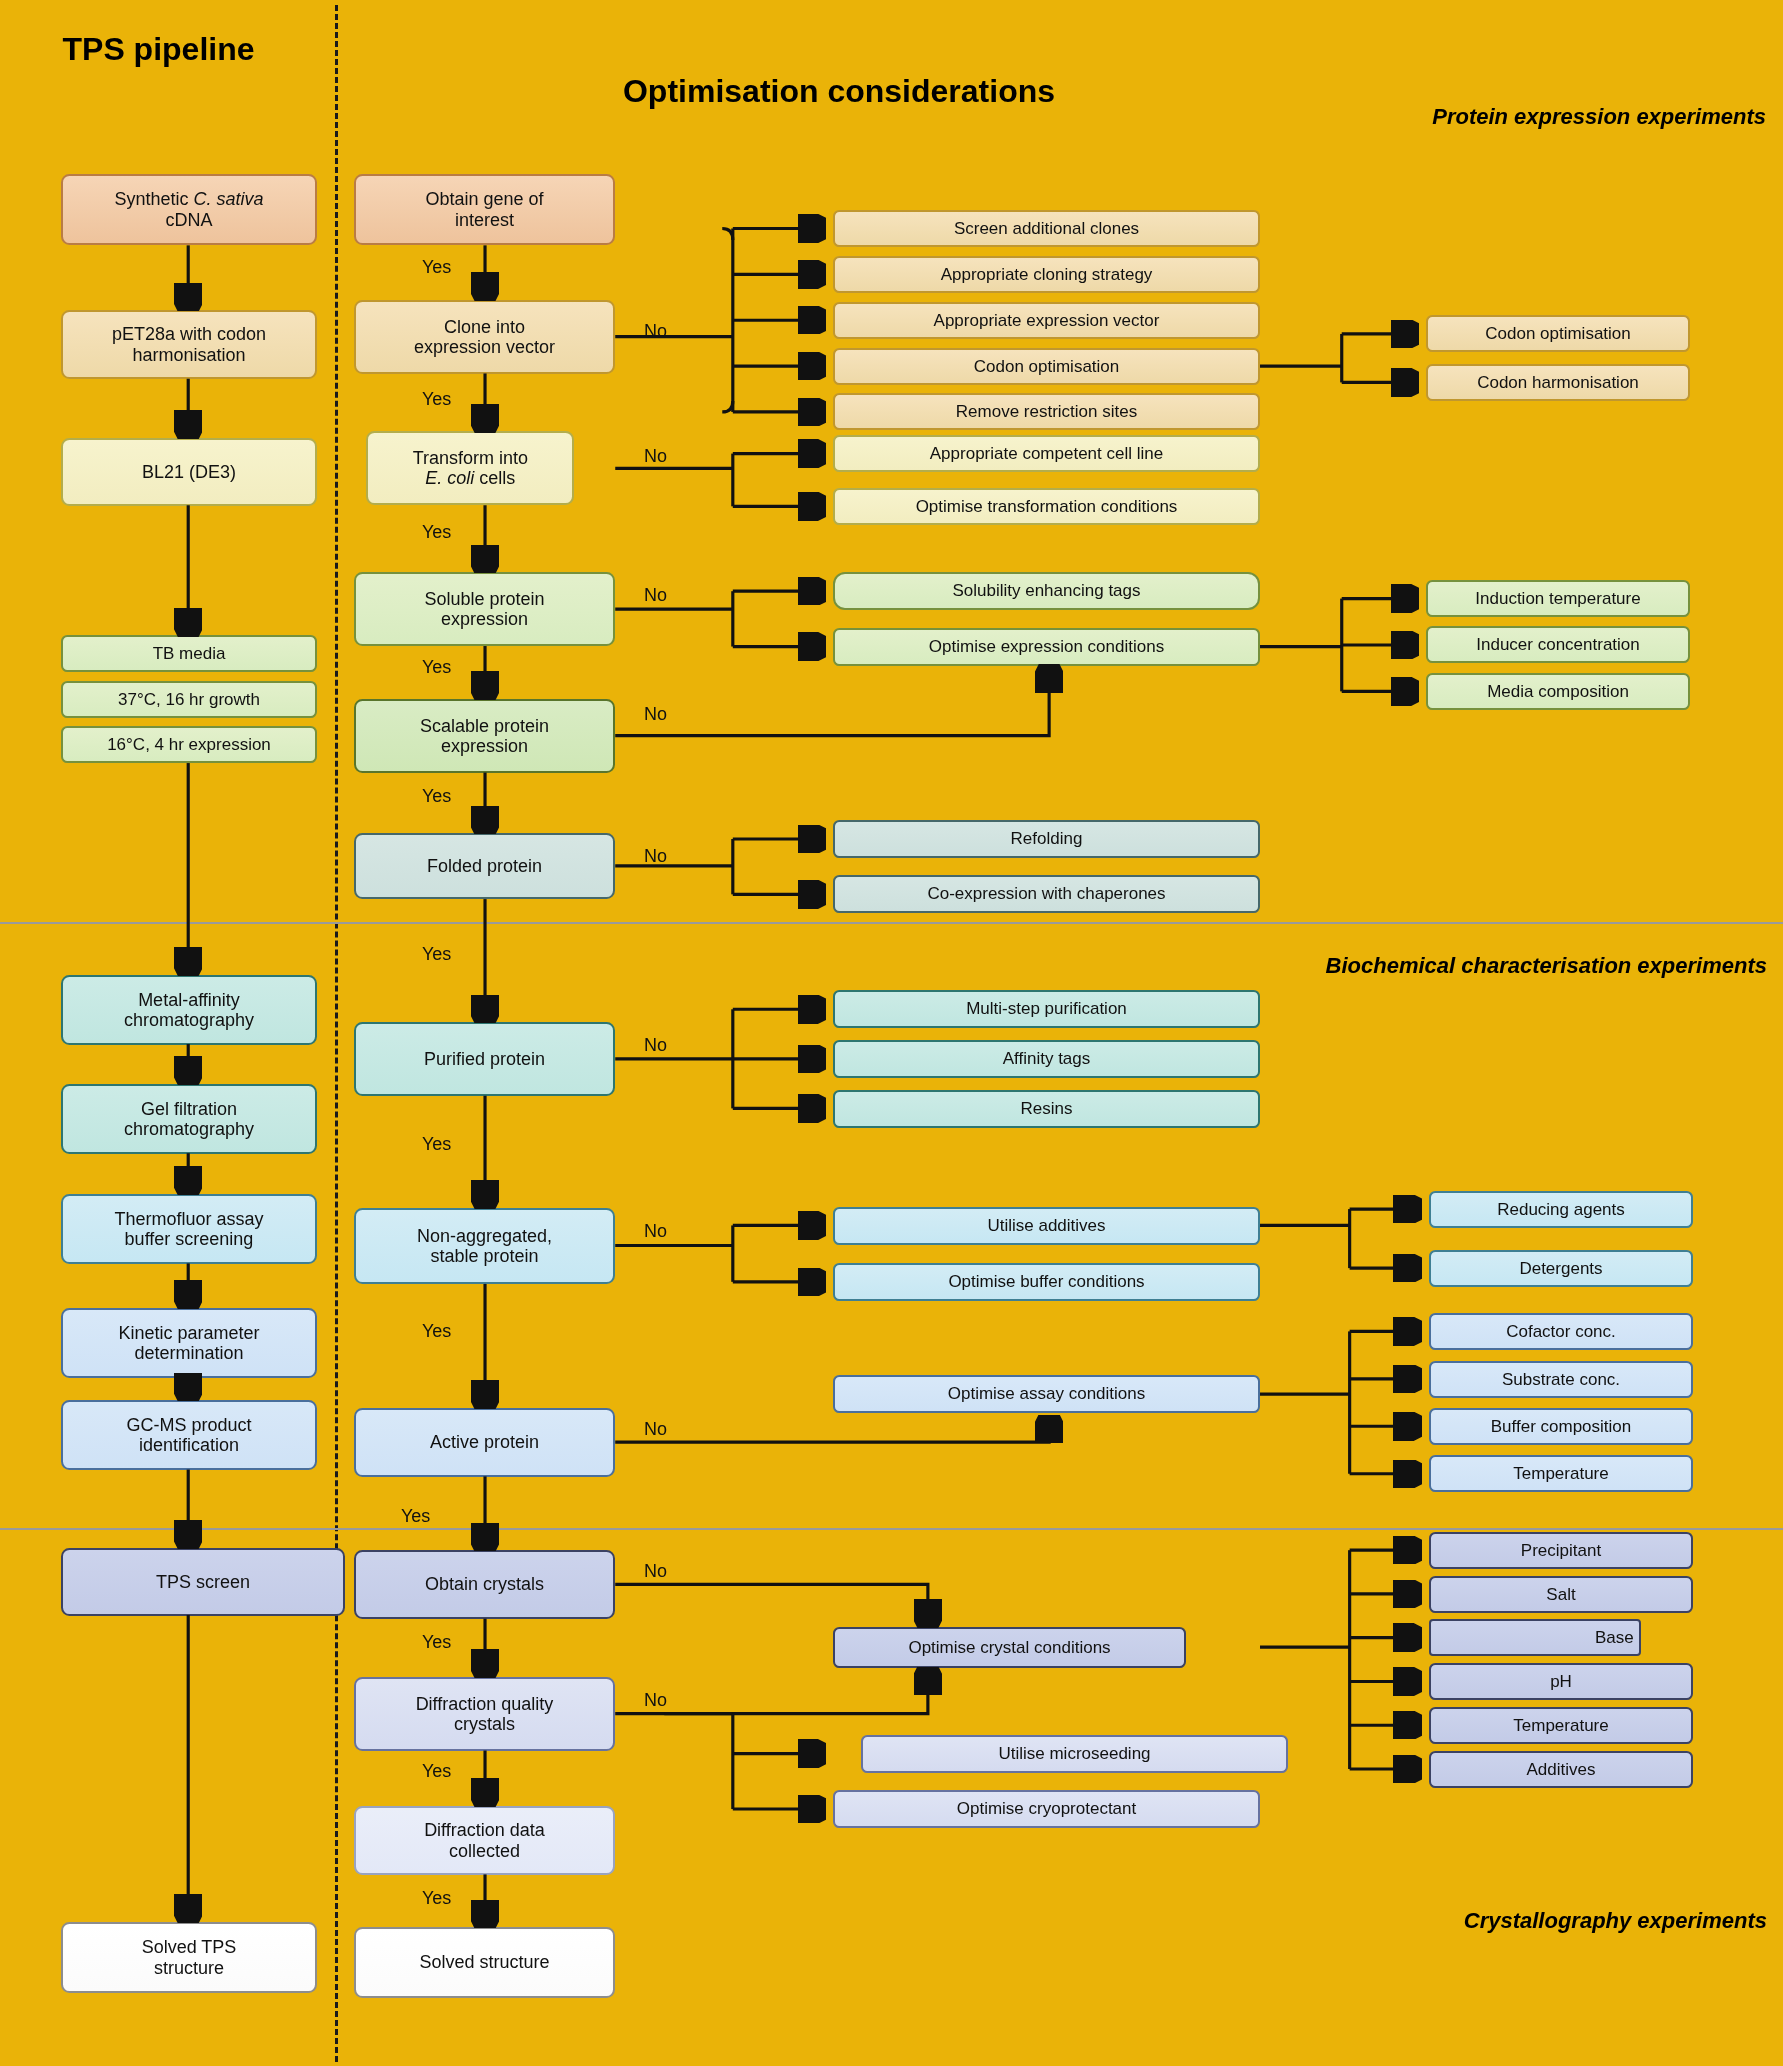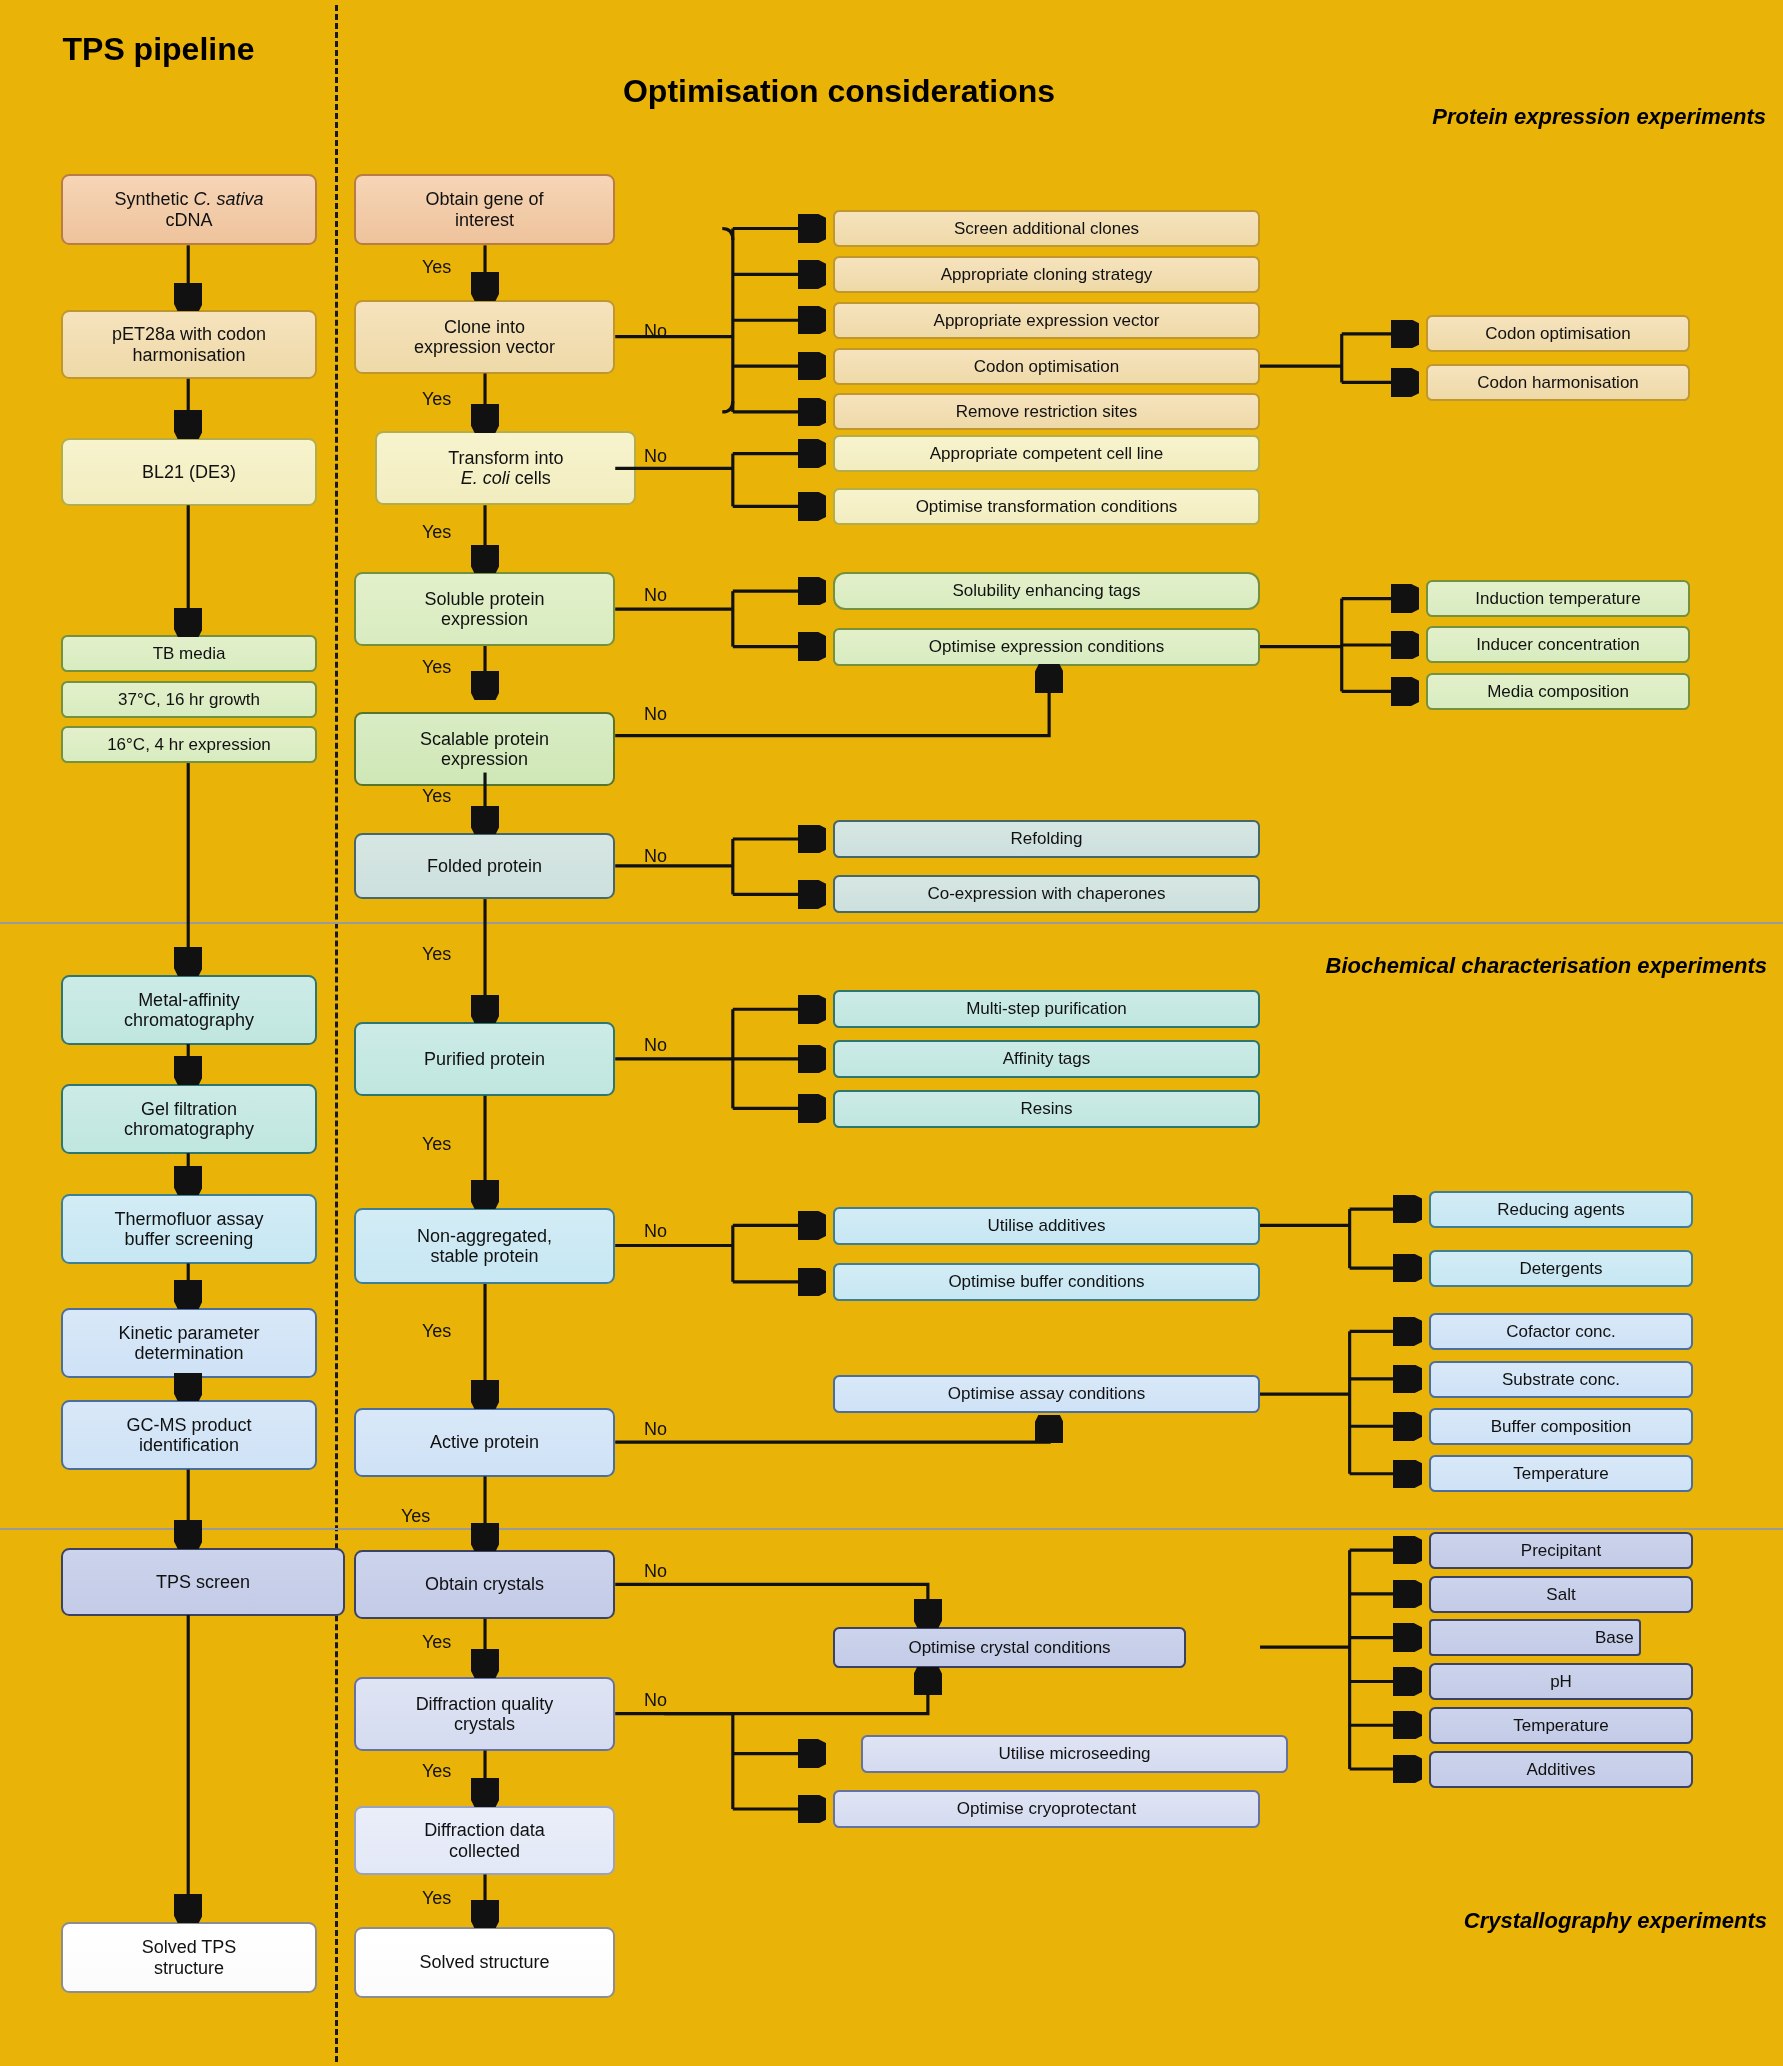--- a/index.html
+++ b/index.html
@@ -116,29 +116,29 @@
 structure</span></div>
 
   <div class="node c-orange" style="left:354px;top:174px;width:261px;height:71px;">
     <span>Obtain gene of
 interest</span></div>
 
   <div class="node c-tan" style="left:354px;top:300px;width:261px;height:74px;">
     <span>Clone into
 expression vector</span></div>
 
-  <div class="node c-cream" style="left:375px;top:431px;width:261px;height:74px;padding-left:6px;">
+  <div class="node c-cream" style="left:366px;top:431px;width:208px;height:74px;padding-left:6px;">
     <span>Transform into
 <i>E. coli</i> cells</span></div>
 
   <div class="node c-green" style="left:354px;top:572px;width:261px;height:74px;">
     <span>Soluble protein
 expression</span></div>
 
-  <div class="node c-greenD" style="left:354px;top:699px;width:261px;height:74px;margin-top:13px;">
+  <div class="node c-greenD" style="left:354px;top:699px;width:261px;height:74px;">
     <span>Scalable protein
 expression</span></div>
 
   <div class="node c-teal" style="left:354px;top:833px;width:261px;height:66px;">
     <span>Folded protein</span></div>
 
   <div class="node c-mint" style="left:354px;top:1022px;width:261px;height:74px;">
     <span>Purified protein</span></div>
 
   <div class="node c-cyan" style="left:354px;top:1208px;width:261px;height:76px;">

